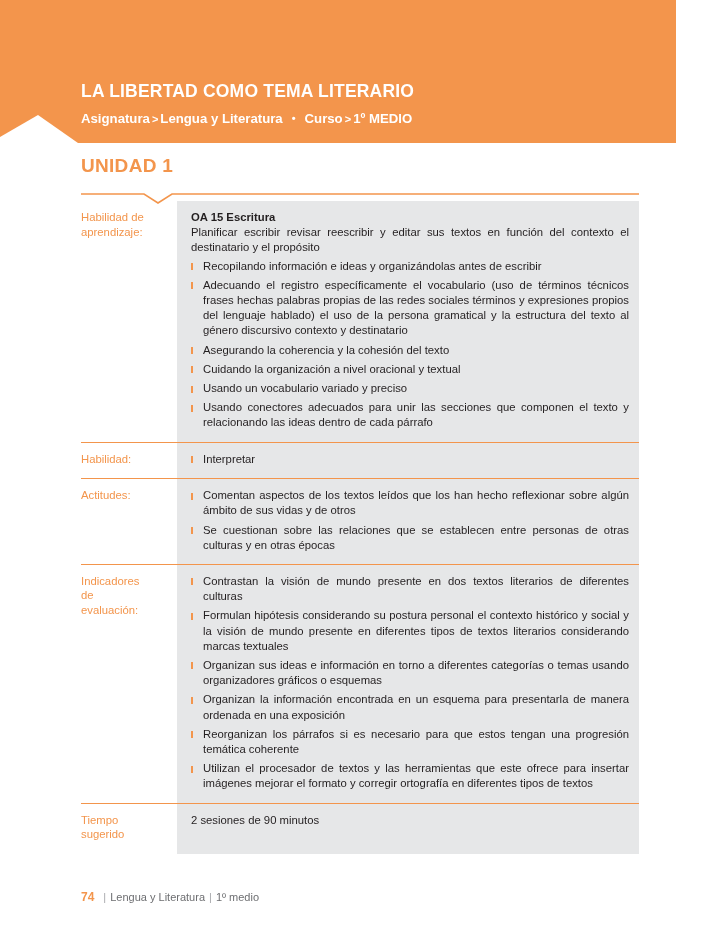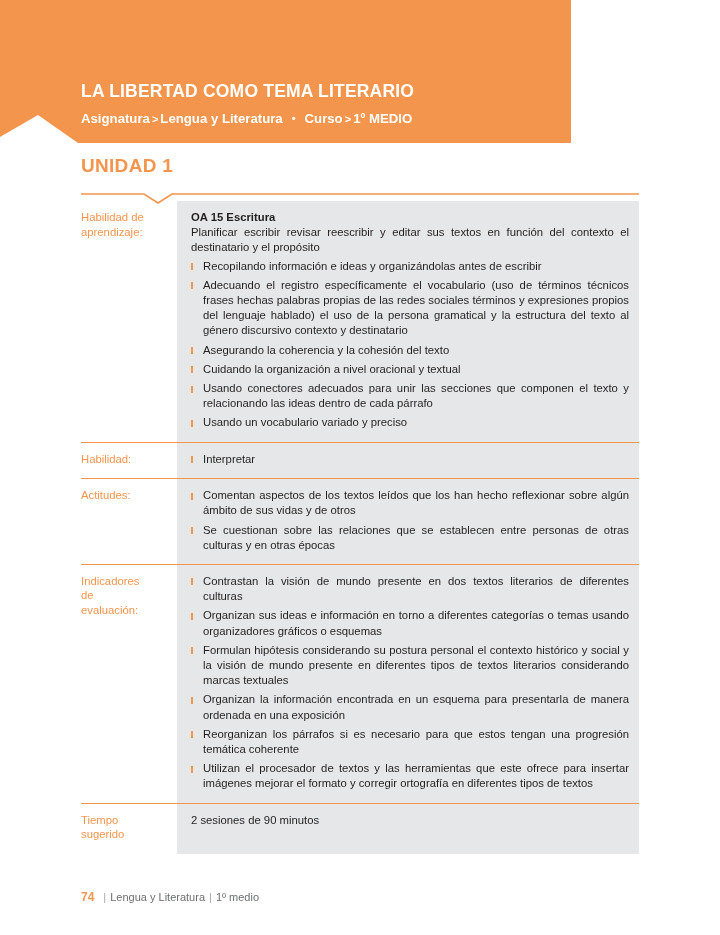--- a/index.html
+++ b/index.html
@@ -13,21 +13,21 @@
     font-family: "Liberation Sans", sans-serif;
     overflow: hidden;
     position: relative;
   }
 
   
   #header-band {
     position: absolute;
     left: 0;
     top: 0;
-    width: 571px;
+    width: 676px;
     height: 143px;
     background: #f3954c;
     overflow: hidden;
   }
   #header-notch {
     position: absolute;
     left: 0;
     bottom: 0;
     width: 78px;
     height: 28px;
@@ -214,22 +214,22 @@
           <div>aprendizaje:</div>
         </div>
         <div class="content-cell">
           <div class="lead-strong">OA 15 Escritura</div>
           <div class="lead-para">Planificar  escribir  revisar  reescribir y editar sus textos en función del contexto  el destinatario y el propósito</div>
           <ul class="b-list">
             <li>Recopilando información e ideas y organizándolas antes de escribir</li>
             <li>Adecuando el registro  específicamente el vocabulario (uso de términos técnicos  frases hechas  palabras propias de las redes sociales  términos y expresiones propios del lenguaje hablado)  el uso de la persona gramatical y la estructura del texto  al género discursivo  contexto y destinatario</li>
             <li>Asegurando la coherencia y la cohesión del texto</li>
             <li>Cuidando la organización a nivel oracional y textual</li>
+            <li>Usando un vocabulario variado y preciso</li>
             <li>Usando conectores adecuados para unir las secciones que componen el texto y relacionando las ideas dentro de cada párrafo</li>
-            <li>Usando un vocabulario variado y preciso</li>
           </ul>
         </div>
       </div>
       <div class="row">
         <div class="label-cell">
           <div>Habilidad:</div>
         </div>
         <div class="content-cell">
           <ul class="b-list tight">
             <li>Interpretar</li>
@@ -249,22 +249,22 @@
       </div>
       <div class="row">
         <div class="label-cell">
           <div>Indicadores</div>
           <div>de</div>
           <div>evaluación:</div>
         </div>
         <div class="content-cell">
           <ul class="b-list tight">
             <li>Contrastan la visión de mundo presente en dos textos literarios de diferentes culturas</li>
+            <li>Formulan hipótesis considerando su postura personal  el contexto histórico y social  y la visión de mundo presente en diferentes tipos de textos literarios considerando marcas textuales</li>
             <li>Organizan sus ideas e información en torno a diferentes categorías o temas usando organizadores gráficos o esquemas</li>
-            <li>Formulan hipótesis considerando su postura personal  el contexto histórico y social  y la visión de mundo presente en diferentes tipos de textos literarios considerando marcas textuales</li>
             <li>Organizan la información encontrada en un esquema para presentarla de manera ordenada en una exposición</li>
             <li>Reorganizan los párrafos si es necesario  para que estos tengan una progresión temática coherente</li>
             <li>Utilizan el procesador de textos y las herramientas que este ofrece para insertar imágenes  mejorar el formato y corregir ortografía en diferentes tipos de textos</li>
           </ul>
         </div>
       </div>
       <div class="row no-rule">
         <div class="label-cell">
           <div>Tiempo</div>
           <div>sugerido</div>

